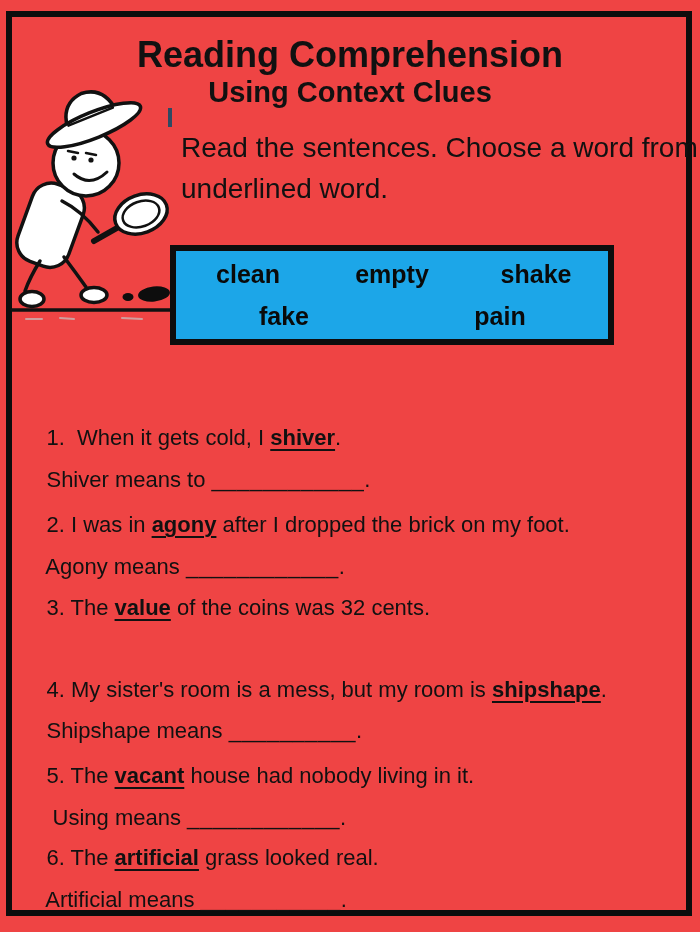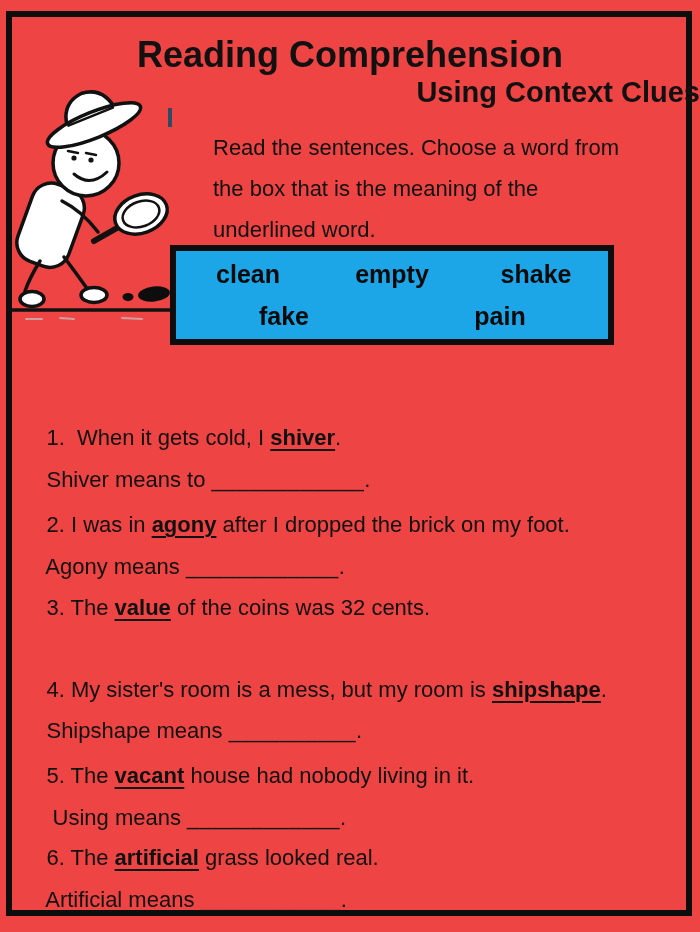--- a/index.html
+++ b/index.html
@@ -9,26 +9,26 @@
   }
   .frame {
     position:absolute; left:6px; top:11px; width:686px; height:905px;
     border:6px solid #0d0d0d; box-sizing:border-box; background:transparent;
   }
   .title {
     position:absolute; left:0; right:0; top:34px; text-align:center;
     font-size:36px; font-weight:bold; letter-spacing:0px;
   }
   .subtitle {
-    position:absolute; left:0; right:0; top:76px; text-align:right;
+    position:absolute; left:0; right:0; top:76px; text-align:center;
     font-size:29px; font-weight:bold;
   }
   .caret { position:absolute; left:168px; top:108px; width:4px; height:19px; background:#2f4a63; }
   .instructions { position:absolute; left:181px; top:127px; width:470px; }
-  .instr-line { font-size:22px; line-height:41px; white-space:pre;margin-left:32px; }
+  .instr-line { font-size:28px; line-height:41px; white-space:pre; }
   .word-bank {
     position:absolute; left:170px; top:245px; width:444px; height:100px;
     background:#1CA6E8; border:6px solid #0d0d0d; box-sizing:border-box;
     display:flex; flex-direction:column; justify-content:space-around; padding:2px 0;
   }
   .wb-row { display:flex; }
   .wb-word { flex:1; text-align:center; font-weight:bold; font-size:25px; color:#0a0a0a; }
   .detective { position:absolute; left:6px; top:85px; }
   .q-line { position:absolute; left:22px; font-size:22px; white-space:pre; }
   .kw { font-weight:bold; text-decoration:underline; text-underline-offset:4px; text-decoration-thickness:2px;margin-top:32px; }
@@ -40,21 +40,20 @@
 <div class="sheet">
   <div class="frame"></div>
 
   <div class="title">Reading Comprehension</div>
   <div class="subtitle">Using Context Clues</div>
 
   <div class="caret"></div>
 
   <div class="instructions">
     <div class="instr-line">Read the sentences. Choose a word from</div>
-    <div class="instr-line">the box that is the meaning of the</div>
     <div class="instr-line">underlined word.</div>
   </div>
 
   <svg class="detective" width="170" height="245" viewBox="0 0 170 245">
     <g fill="none" stroke="#111" stroke-width="3.5" stroke-linecap="round">
 
       <g transform="rotate(20 44 139)">
         <rect x="18" y="99" width="54" height="82" rx="20" fill="#fff"></rect>
       </g>
 

